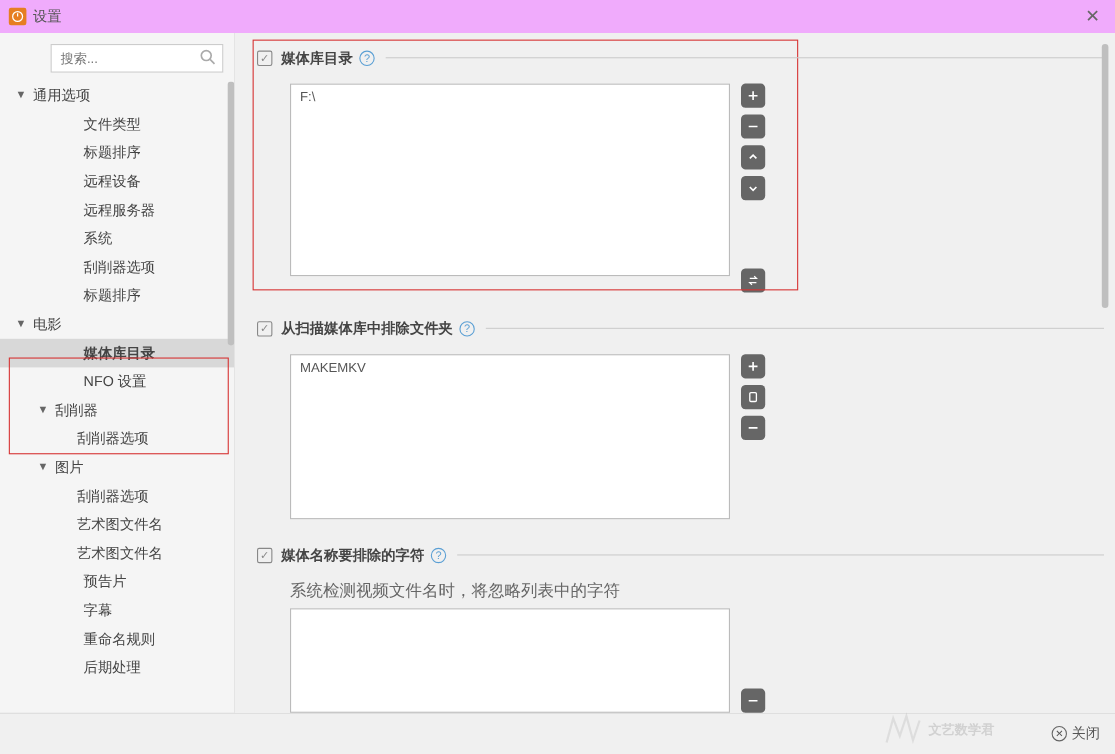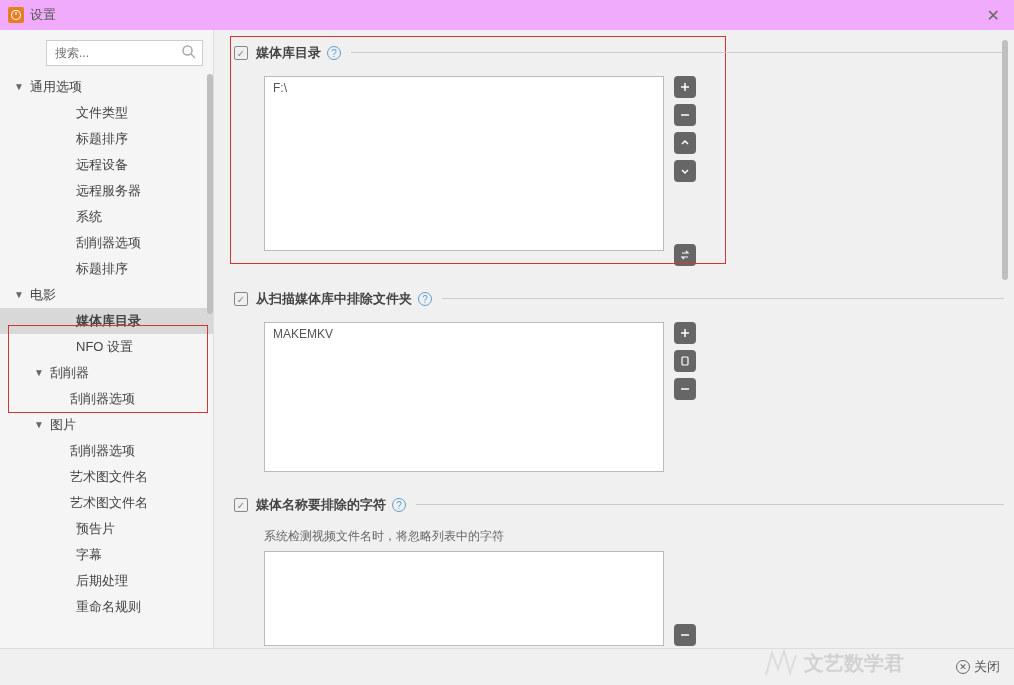--- a/index.html
+++ b/index.html
@@ -37,26 +37,26 @@
 .section-header { background: #f0f0f0; display: inline-flex; padding-right: 10px; position: relative; z-index: 1; }
 .section-line { position: relative; }
 .section-line::after { content: ''; position: absolute; left: 0; right: 0; top: 12px; height: 1px; background: #ccc; }
 .section-body { padding: 10px 0 0 30px; display: flex; align-items: flex-start; }
 .listbox { width: 400px; background: #fff; border: 1px solid #bbb; min-height: 140px; padding: 4px 8px; font-size: 12px; color: #555; }
 .listbox.tall { min-height: 175px; }
 .listbox.short { min-height: 95px; }
 .list-actions { display: flex; flex-direction: column; gap: 6px; margin-left: 10px; }
 .action-btn { width: 22px; height: 22px; background: #666; border-radius: 4px; display: flex; align-items: center; justify-content: center; color: #fff; cursor: pointer; font-size: 12px; }
 .action-btn svg { width: 12px; height: 12px; }
-.section-desc { color: #666; font-size: 12px; margin: 10px 0 6px 30px; }
+.section-desc { color: #666; font-size: 15px; margin: 10px 0 6px 30px; }
 .section1-hl { position: absolute; left: -4px; top: -4px; width: 496px; height: 228px; border: 1.5px solid #d63333; pointer-events: none; }
 .footer { position: absolute; bottom: 0; left: 0; right: 0; height: 37px; background: #f0f0f0; border-top: 1px solid #ddd; display: flex; align-items: center; justify-content: flex-end; padding: 0 14px; }
 .watermark { position: absolute; right: 110px; bottom: 4px; display: flex; align-items: center; opacity: 0.35; }
 .watermark-logo { width: 36px; height: 36px; margin-right: 6px; }
-.watermark-text { color: #999; font-size: 20px; font-weight: 700; }
+.watermark-text { color: #999; font-size: 12px; font-weight: 700; }
 .close-btn { display: flex; align-items: center; background: transparent; border: none; cursor: pointer; color: #555; font-size: 13px; gap: 4px; }
 .close-btn-icon { width: 14px; height: 14px; border: 1.5px solid #666; border-radius: 50%; display: flex; align-items: center; justify-content: center; font-size: 9px; }
 </style>
 </head>
 <body>
 
 <div class="titlebar">
   <div class="app-icon">
     <svg viewBox="0 0 16 16">
         <circle cx="8" cy="8" r="6" fill="none" stroke="#fff" stroke-width="1.5"></circle>
@@ -135,24 +135,24 @@
       <div class="tree-item level-3">
           <span>艺术图文件名</span>
         </div>
       <div class="tree-item level-2">
           <span>预告片</span>
         </div>
       <div class="tree-item level-2">
           <span>字幕</span>
         </div>
       <div class="tree-item level-2">
+          <span>重命名规则</span>
+        </div>
+      <div class="tree-item level-2">
           <span>后期处理</span>
-        </div>
-      <div class="tree-item level-2">
-          <span>重命名规则</span>
         </div>
 
       <div class="tree-item level-1"></div>
 
       <div class="tree-scrollbar">
           <div class="tree-scrollbar-thumb"></div>
         </div>
       <div class="highlight-box sidebar-hl"></div>
     </div>
   </div>

